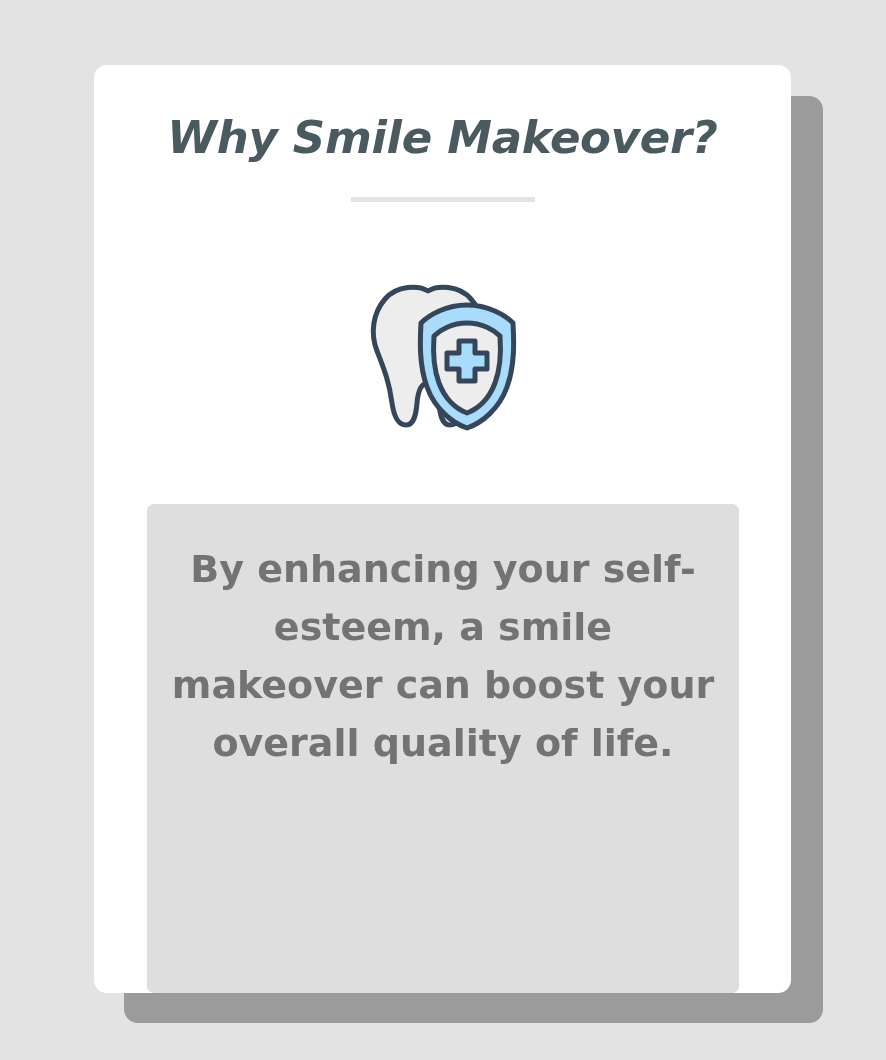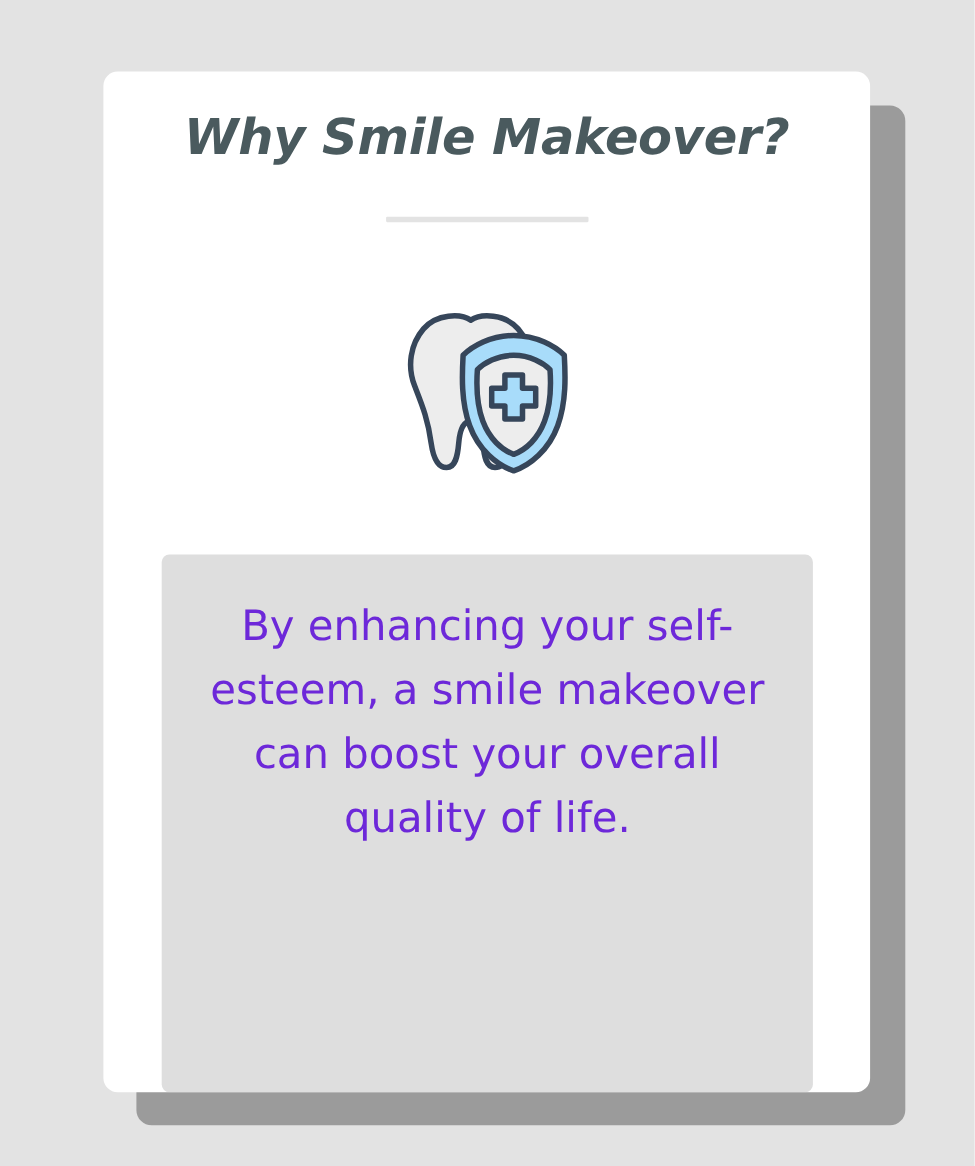--- a/index.html
+++ b/index.html
@@ -43,21 +43,21 @@
     height: 928px;
     background: #ffffff;
     border-radius: 13px;
     overflow: hidden;
   }
 
   
   .card-title {
     position: absolute;
     left: 0;
-    top: 33px;
+    top: 46px;
     width: 697px;
     text-align: center;
     font-size: 45px;
     font-weight: 700;
     font-style: italic;
     color: #4a5a5e;
     letter-spacing: -0.3px;
     font-family: "DejaVu Sans", "Liberation Sans", sans-serif;
     white-space: nowrap;
   }
@@ -99,23 +99,23 @@
   }
 
   .body-text {
     position: absolute;
     left: 20px;
     top: 36px;
     width: 552px;
     text-align: center;
     font-size: 38px;
     line-height: 58px;
-    color: #6d28d9;
+    color: #737373;
     font-family: "DejaVu Sans", "Liberation Sans", sans-serif;
-    font-weight: 400;
+    font-weight: 700;
   }
 </style>
 </head>
 <body>
 
 <div class="stage">
 
   <div class="card-shadow"></div>
 
   <div class="card">

